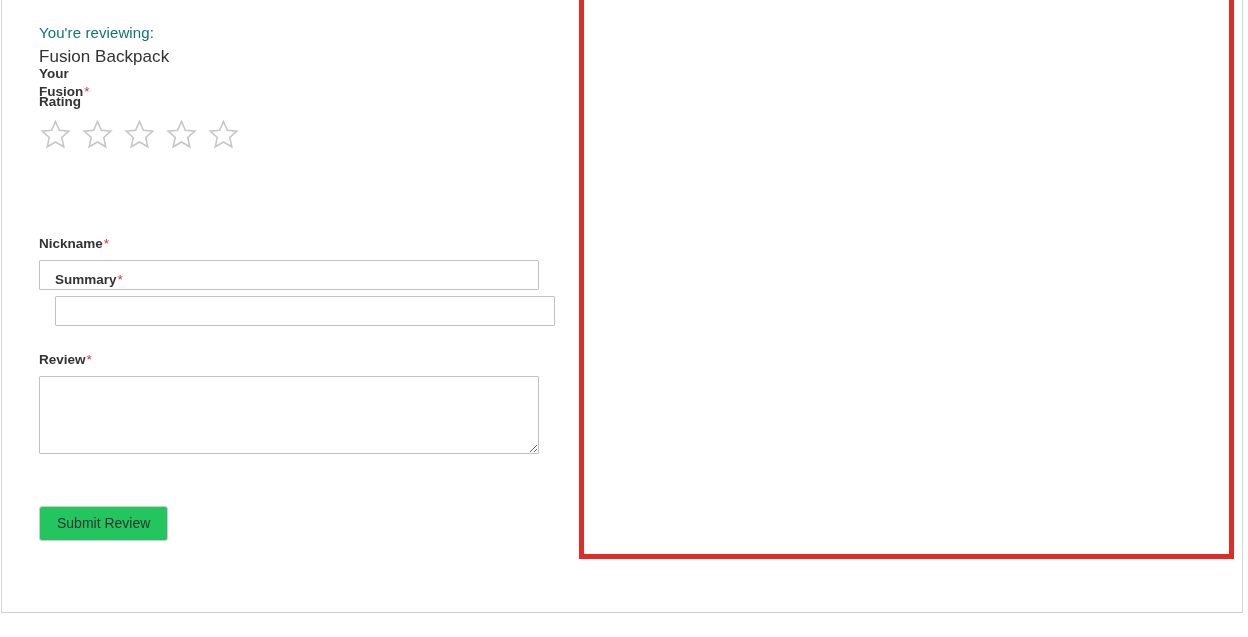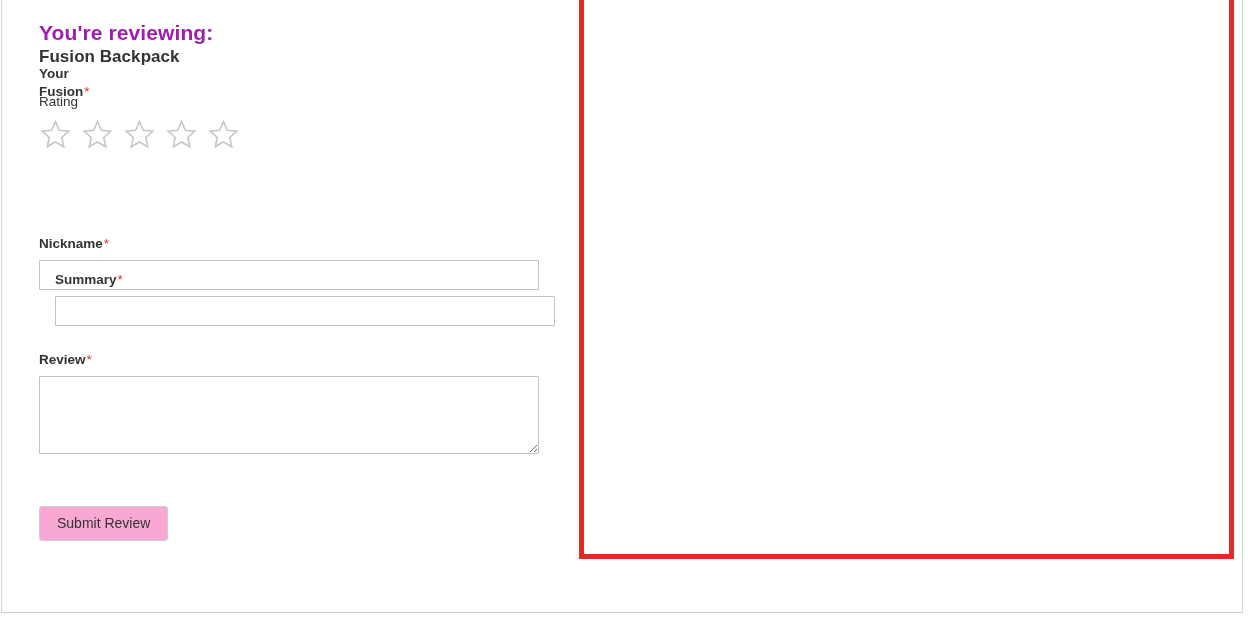--- a/index.html
+++ b/index.html
@@ -31,30 +31,30 @@
 
   
   .review-form {
     position: absolute;
     left: 37px;
     top: 62px;
     width: 520px;
   }
 
   .reviewing-label {
-    font-size: 21px;
-    color: #a21caf;
+    font-size: 15px;
+    color: #0f766e;
     line-height: 22px;
-    font-weight: 700;
+    font-weight: 400;
     letter-spacing: 0.1px;
   }
   .product-name {
     font-size: 17px;
     color: #333333;
-    font-weight: bold;
+    font-weight: normal;
     line-height: 24px;
     margin-top: 1px;
     letter-spacing: 0.05px;
   }
 
   .field-block { margin-top: 0; }
 
   .field-label {
     font-size: 13.5px;
     color: #333333;
@@ -66,21 +66,21 @@
     font-weight: normal;
     font-size: 13.5px;
     margin-left: 1px;
   }
 
   
   .rating-group { position: absolute; left: 0; top: 42px; }
   .rating-legend { position: absolute; left: 0; top: 0; }
   .rating-sublabel {
     position: absolute; left: 0; top: 30px;
-    font-size: 13.5px; color: #333; font-weight: normal;
+    font-size: 13.5px; color: #333; font-weight: bold;
   }
   .stars {
     position: absolute;
     left: 0;
     top: 54px;
     display: flex;
     gap: 9px;
   }
   .star { width: 33px; height: 32px; display: block; }
 
@@ -121,21 +121,21 @@
     outline: none;
     resize: vertical;
   }
 
   
   .submit-block { position: absolute; left: 0; top: 484px; }
   .submit-button {
     font-family: "Liberation Sans", sans-serif;
     font-size: 14px;
     color: #333333;
-    background: #f9a8d4;
+    background: #22c55e;
     border: 1px solid #cdcdcd;
     border-radius: 3px;
     padding: 8px 17px 9px 17px;
     line-height: 16px;
     cursor: pointer;
   }
 
   
   .highlight-box {
     position: absolute;

